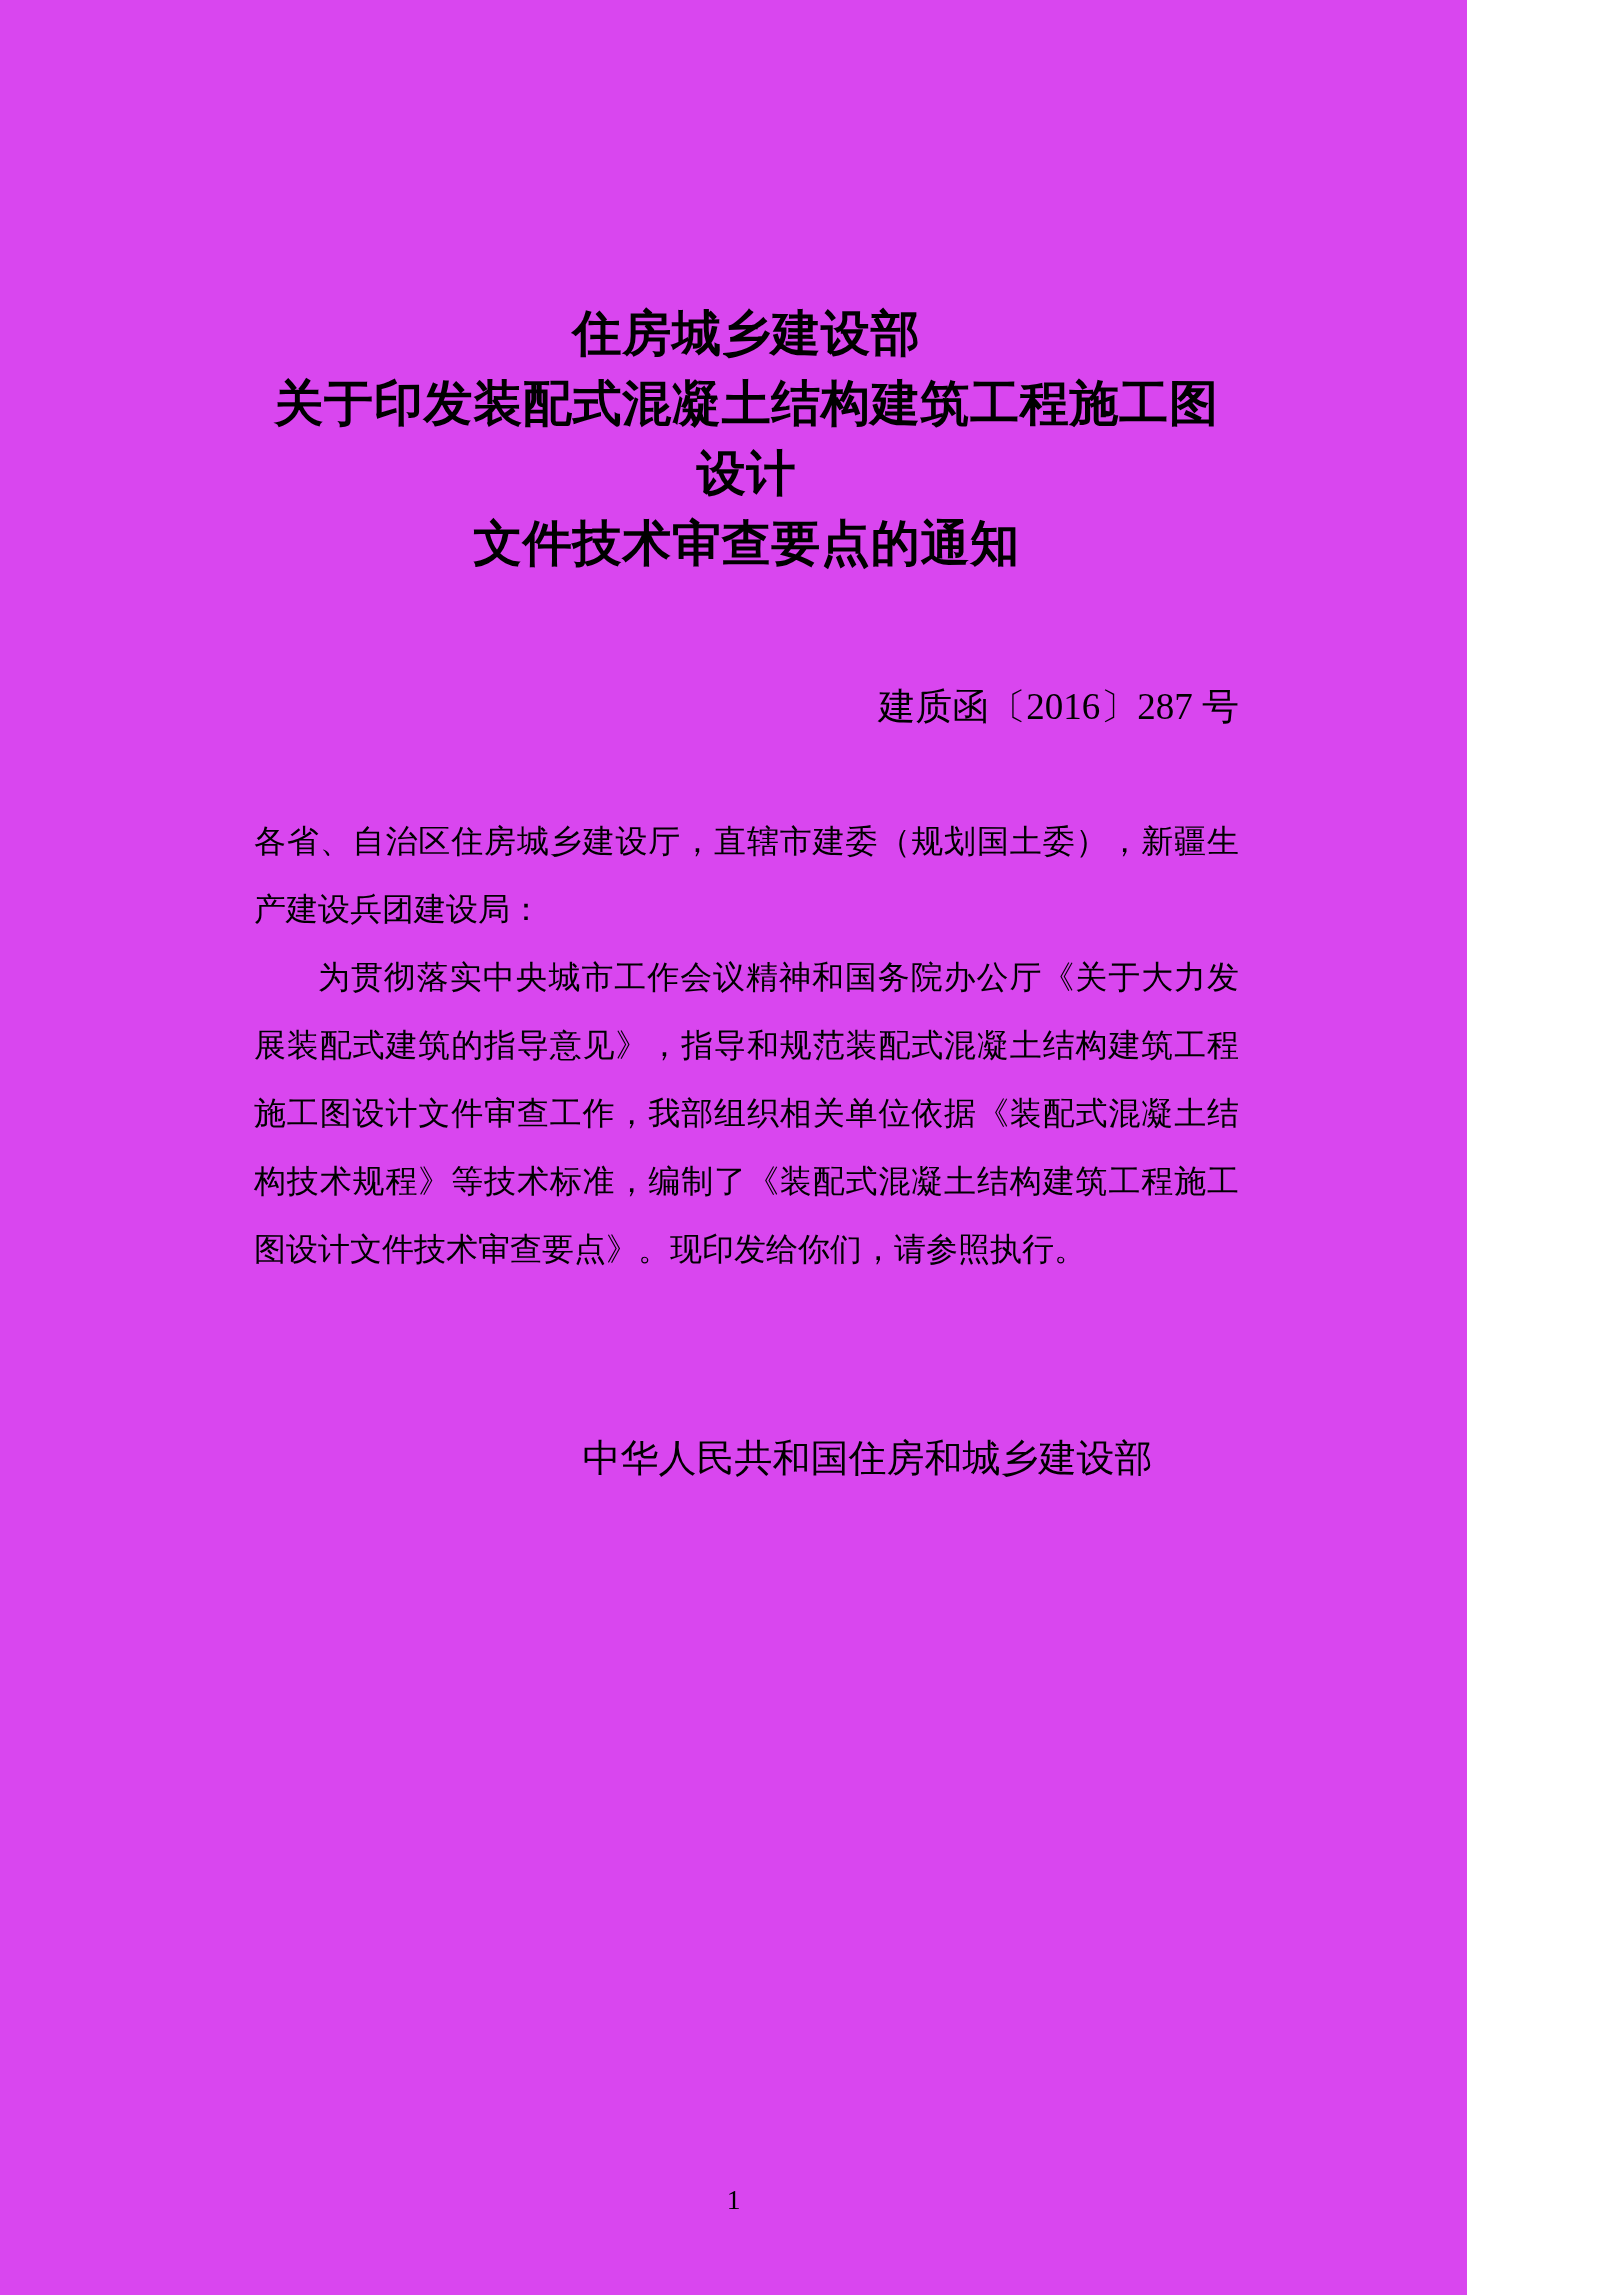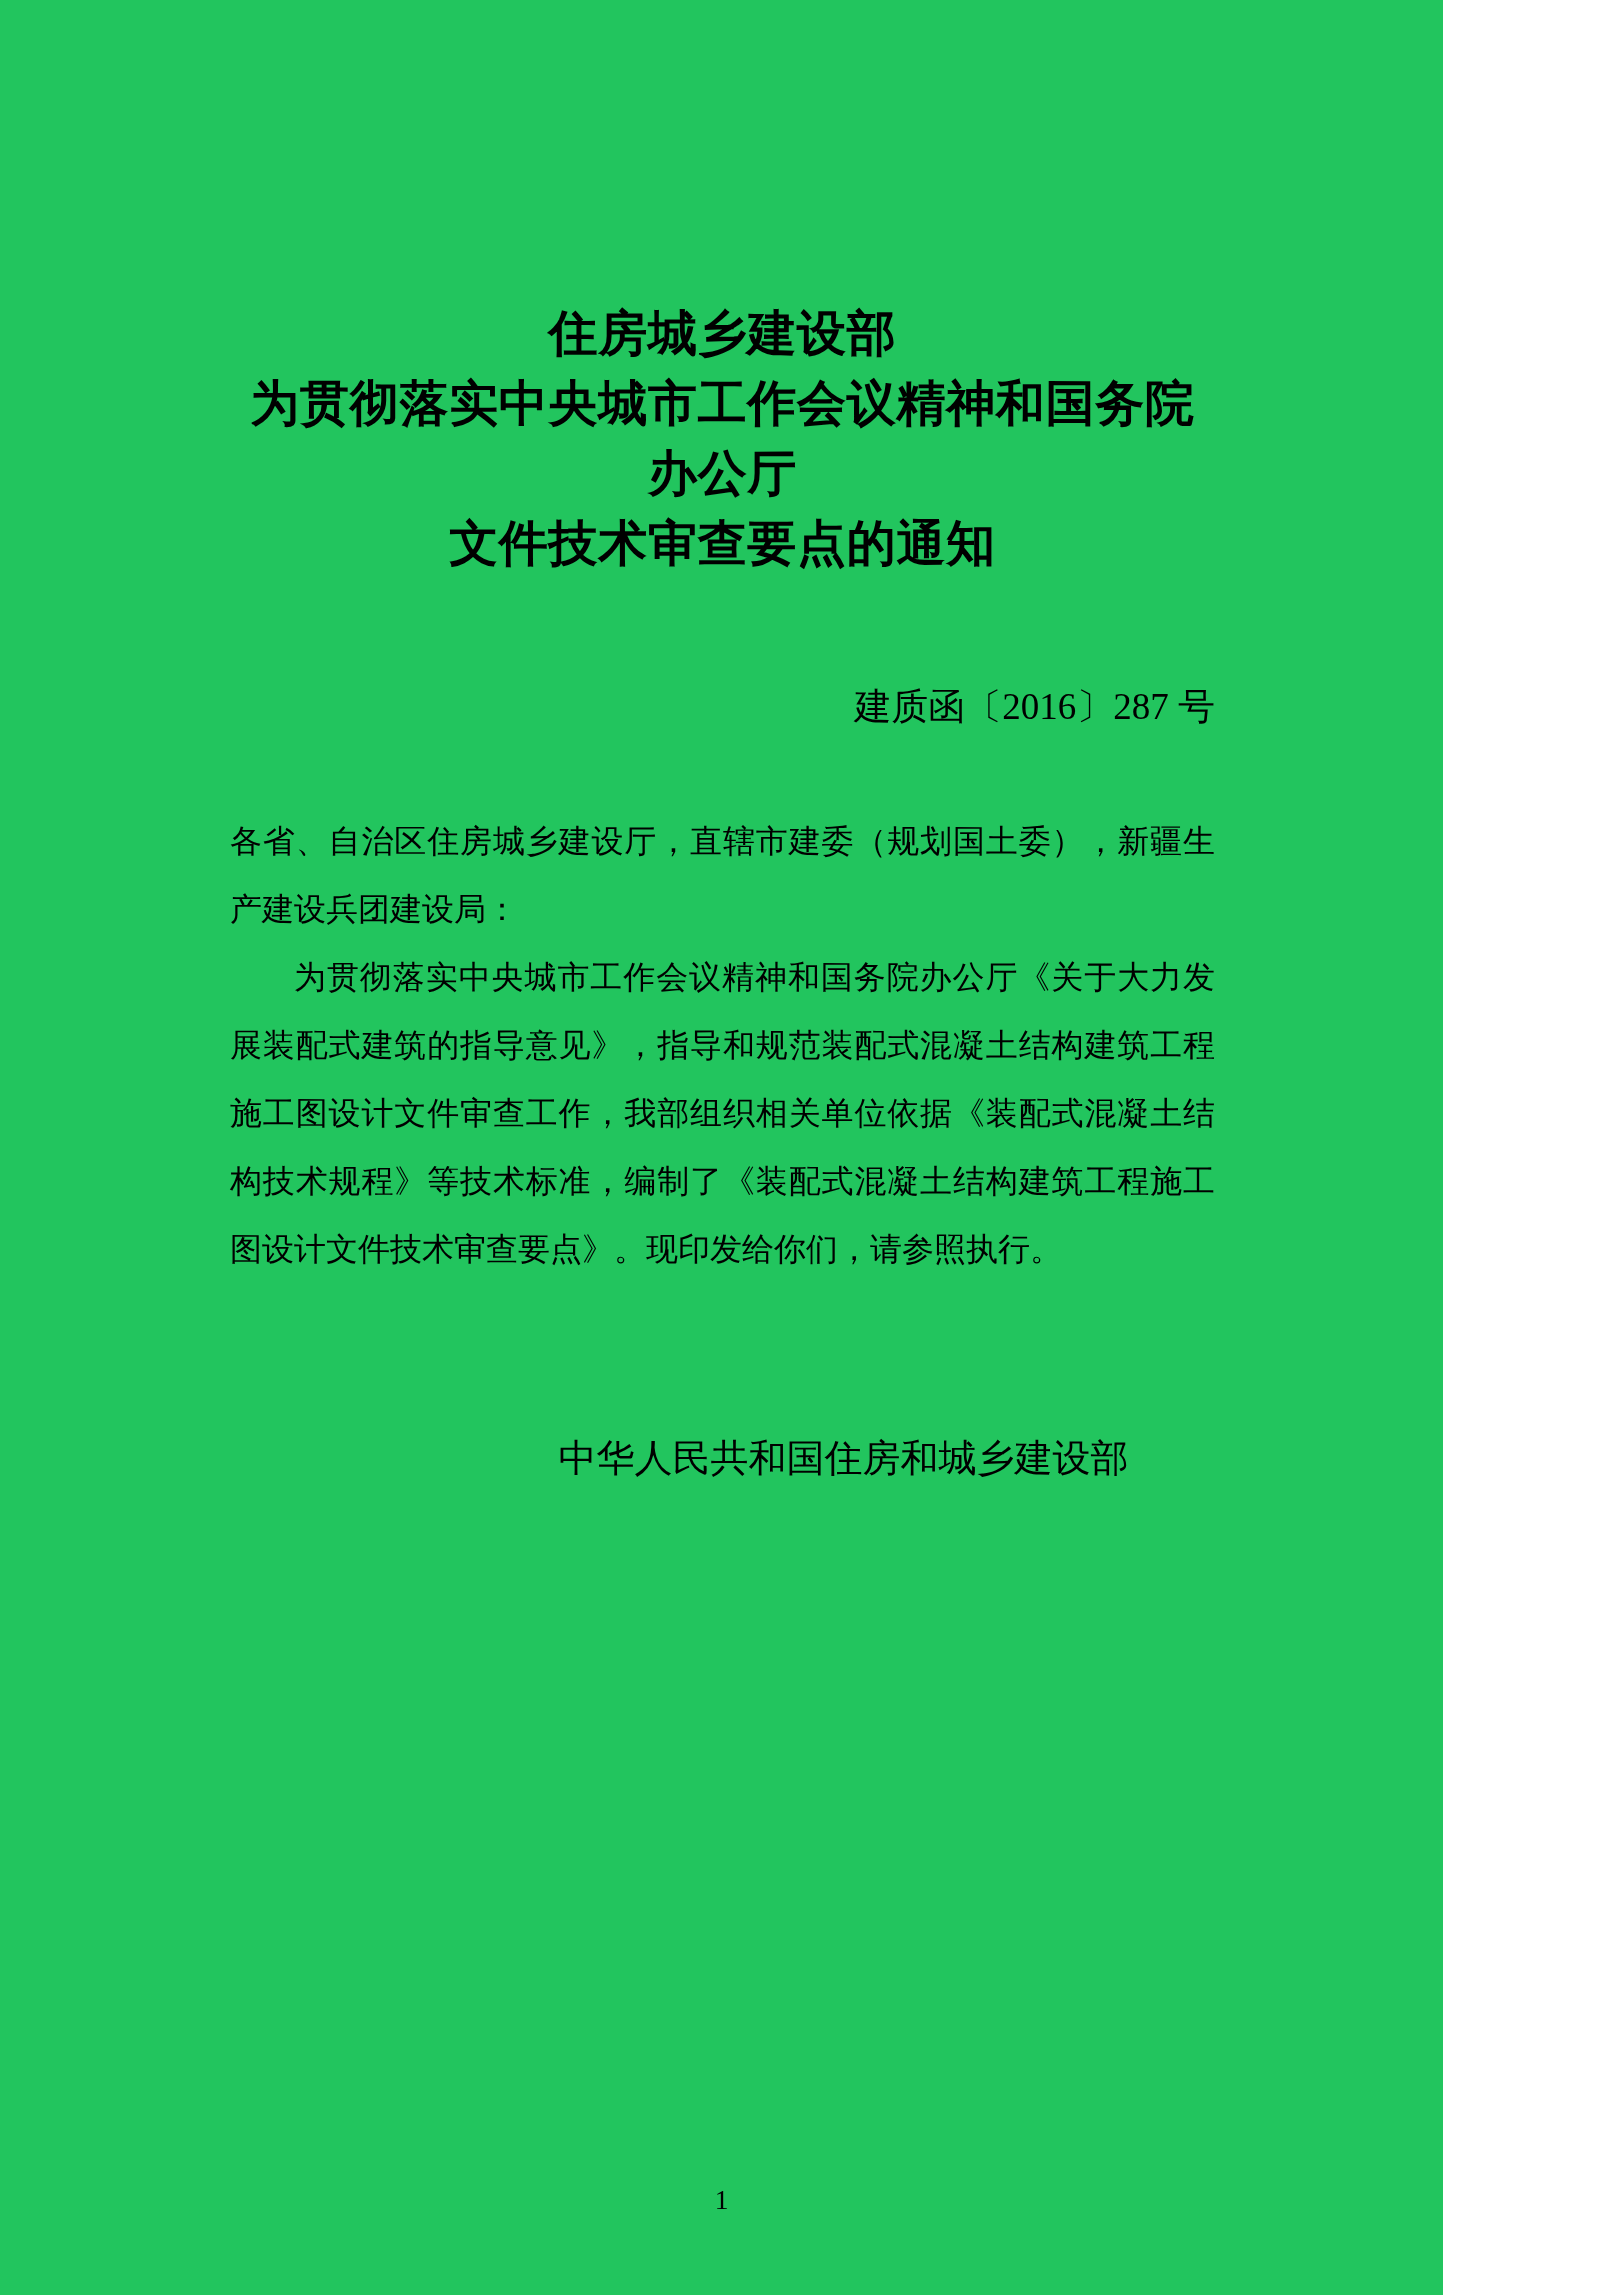--- a/index.html
+++ b/index.html
@@ -4,24 +4,25 @@
 <style>
   html, body {
     margin: 0;
     padding: 0;
     background: #ffffff;
   }
   .page {
     position: relative;
     width: 1443px;
     height: 2295px;
-    background: #22c55e;
+    background: #d946ef;
     color: #000000;
     font-family: "Liberation Serif", "DejaVu Serif", serif;
     overflow: hidden;
+    padding-left: 24px;
   }
   .content {
     padding: 266px 228px 0 230px; 
   }
   .doc-title {
     text-align: center;
     font-weight: bold;
     font-size: 49px;
     line-height: 70px;
     letter-spacing: 0.7px;
@@ -72,21 +73,21 @@
   }
 </style>
 </head>
 <body>
 
 <div class="page">
   <div class="content">
 
     <h1 class="doc-title">
       <span class="title-line">住房城乡建设部</span>
-      <span class="title-line">为贯彻落实中央城市工作会议精神和国务院办公厅</span>
+      <span class="title-line">关于印发装配式混凝土结构建筑工程施工图设计</span>
       <span class="title-line">文件技术审查要点的通知</span>
     </h1>
 
     <div class="doc-number">建质函〔2016〕287 号</div>
 
     <p class="body-text salutation">各省、自治区住房城乡建设厅，直辖市建委（规划国土委），新疆生产建设兵团建设局：</p>
 
     <p class="body-text main-paragraph">为贯彻落实中央城市工作会议精神和国务院办公厅《关于大力发展装配式建筑的指导意见》，指导和规范装配式混凝土结构建筑工程施工图设计文件审查工作，我部组织相关单位依据《装配式混凝土结构技术规程》等技术标准，编制了《装配式混凝土结构建筑工程施工图设计文件技术审查要点》。现印发给你们，请参照执行。</p>
 
     <div class="signature-block">

